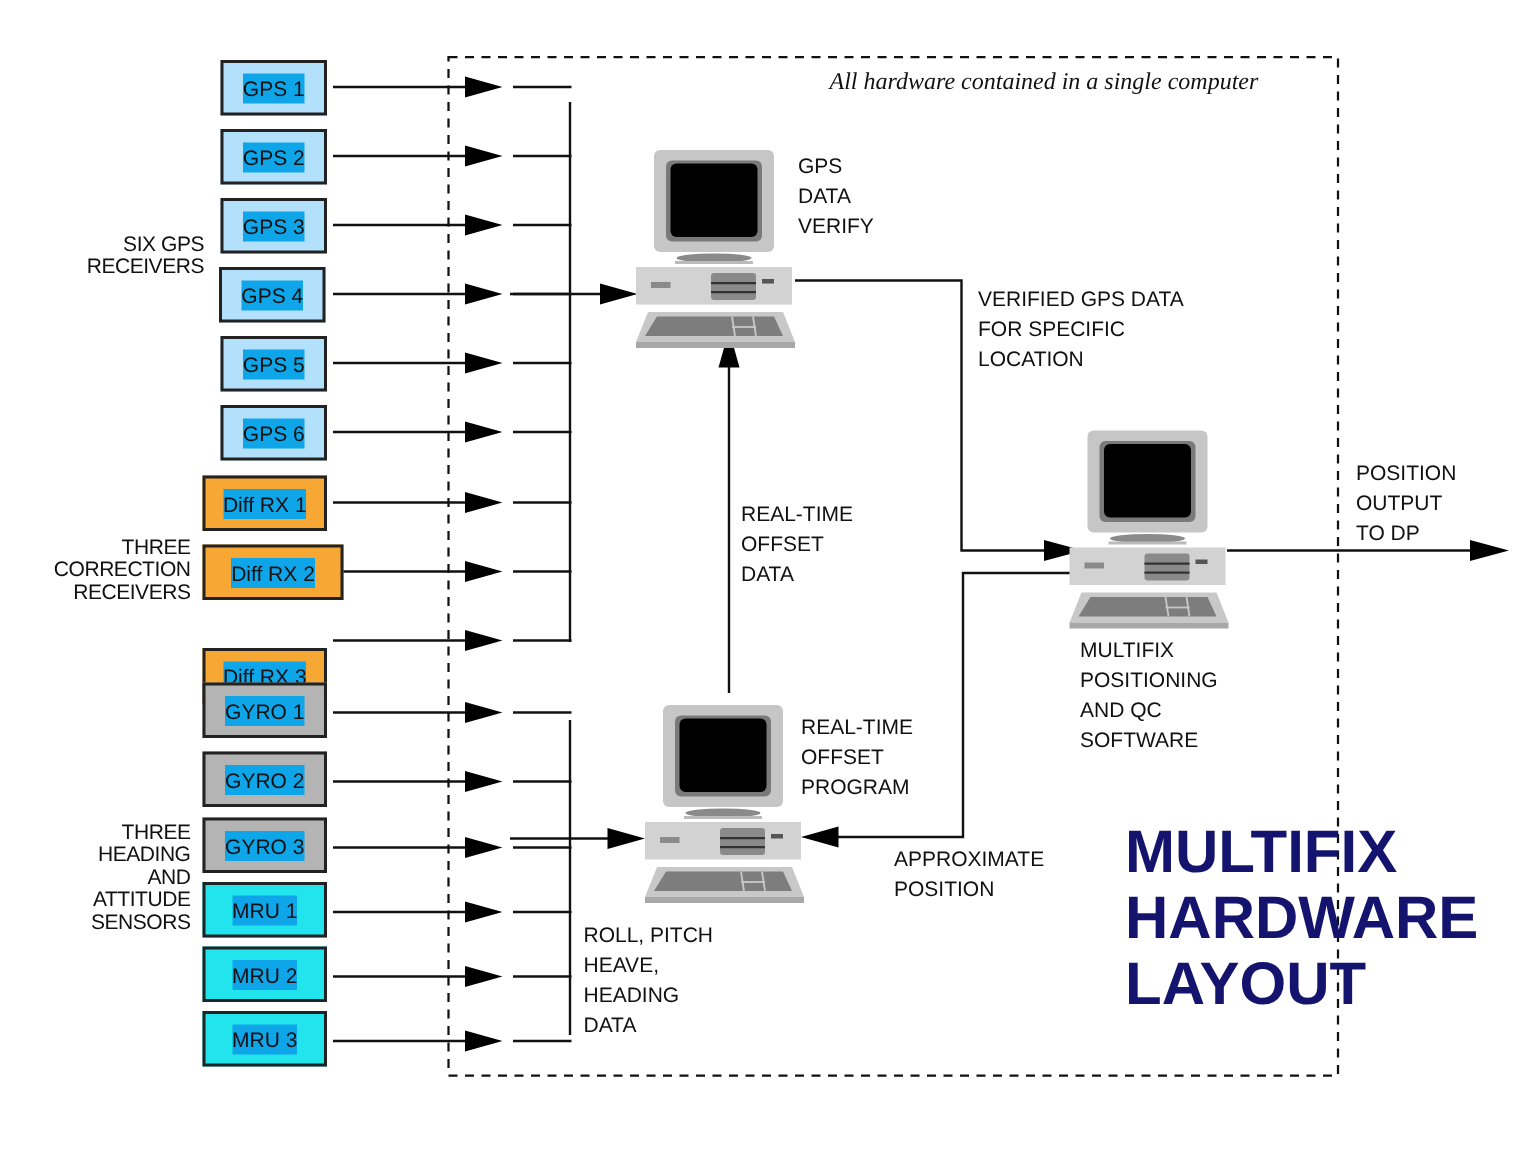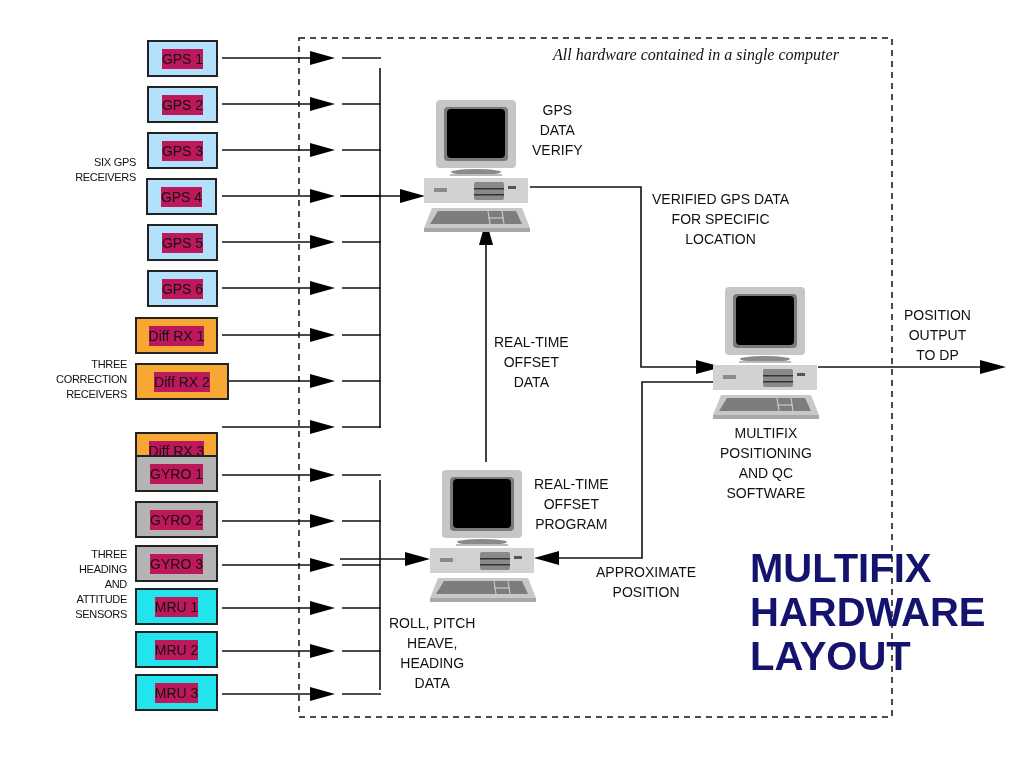--- a/index.html
+++ b/index.html
@@ -1,21 +1,21 @@
 <!DOCTYPE html>
 <html><head>
 <meta charset="utf-8">
 <style>
   html, body { margin:0; padding:0; background:#ffffff; }
   body { width:1024px; height:767px; position:relative; overflow:hidden; font-family:"Liberation Sans", sans-serif; color:#111; }
   #diagram { position:absolute; left:0; top:0; }
-  .lbl { position:absolute; font-size:14px; line-height:20px; color:#111; white-space:pre; font-family:"Liberation Sans", sans-serif;text-align:center; }
-  .grp { position:absolute; font-size:11px; line-height:15px; text-align:right; color:#111; white-space:pre; letter-spacing:-0.3px; }
+  .lbl { position:absolute; font-size:14px; line-height:20px; color:#111; white-space:pre; font-family:"Liberation Sans", sans-serif; }
+  .grp { position:absolute; font-size:14px; line-height:15px; text-align:right; color:#111; white-space:pre; letter-spacing:-0.3px; }
   .box { position:absolute; box-sizing:border-box; border:2px solid #222; display:flex; align-items:center; justify-content:center; }
-  .box span { background:#be185d; padding:1px 0; font-size:14px; line-height:18px; white-space:nowrap; }
+  .box span { background:#0ea5e9; padding:1px 0; font-size:14px; line-height:18px; white-space:nowrap; }
   .note { position:absolute; font-family:"Liberation Serif", serif; font-style:italic; font-size:16px; color:#111; white-space:nowrap; }
   .title { position:absolute; left:750px; top:546px; font-size:40px; line-height:44px; font-weight:bold; color:#14146e; white-space:pre; }
 </style>
 </head>
 <body>
 
 <svg id="diagram" width="1024" height="767" viewBox="0 0 1024 767" xmlns="http://www.w3.org/2000/svg">
   <defs>
     <g id="computer">
 

